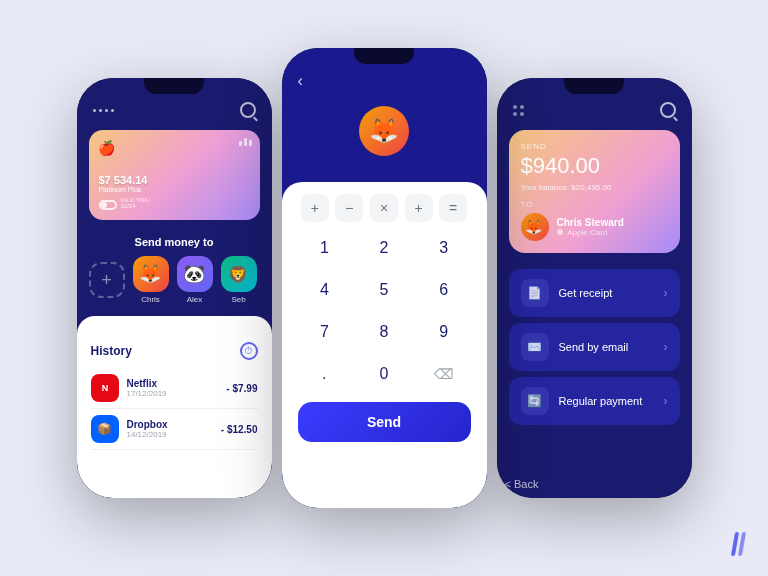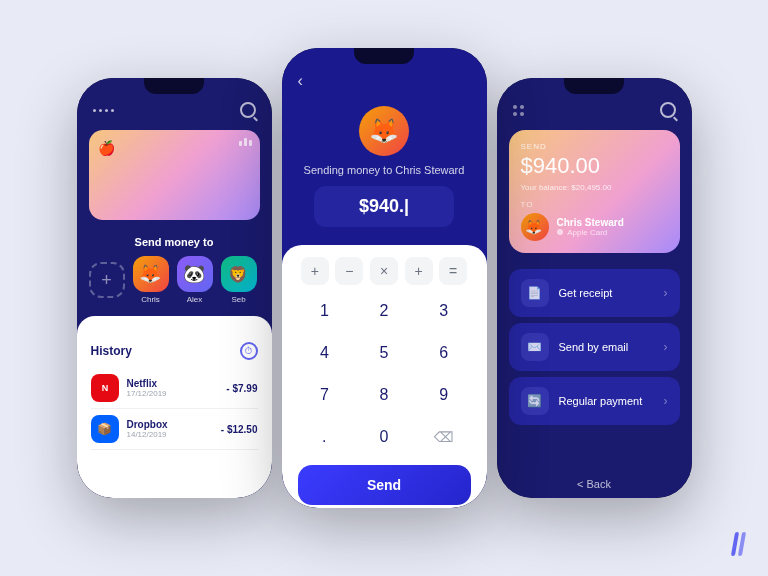--- a/index.html
+++ b/index.html
@@ -553,21 +553,20 @@
       color: white;
       flex: 1;
       font-weight: 500;
     }
     .chevron {
       color: rgba(255,255,255,0.4);
       font-size: 12px;
     }
     .back-section {
       display: flex;
-      justify-content: center;
       padding: 8px;
       flex-shrink: 0;
     }
     .back-link {
       font-size: 11px;
       color: rgba(255,255,255,0.7);
     }
     
     .watermark {
       position: absolute;
@@ -620,20 +619,31 @@
 
       <div class="cards-row">
 
         <div class="card card-gradient-1">
           <div style="display:flex;justify-content:space-between;align-items:flex-start;">
             <div class="apple-icon">🍎</div>
             <div class="bar-chart-icon">
               <div class="bar" style="height:5px;"></div>
               <div class="bar" style="height:8px;"></div>
               <div class="bar" style="height:6px;"></div>
+            </div>
+          </div>
+          <div>
+            <div class="card-balance">$7 534.14</div>
+            <div class="card-label">Platinum Plus</div>
+            <div style="display:flex;align-items:center;gap:4px;margin-top:3px;">
+              <div class="toggle-icon"></div>
+              <div>
+                <div class="card-valid-label">VALID THRU</div>
+                <div class="card-valid">12/24</div>
+              </div>
             </div>
           </div>
         </div>
 
       </div>
 
       <div class="send-money-section">
         <div class="send-money-title">Send money to</div>
         <div class="contacts-row">
           <div class="add-btn">+</div>
@@ -683,22 +693,20 @@
     </div>
   </div>
 
   <div class="phone phone-middle">
     <div class="phone-screen">
       <div class="notch"></div>
       <div class="back-btn">‹</div>
 
       <div class="recipient-section">
         <div class="recipient-avatar">🦊</div>
-        <div class="recipient-text">Sending money to Chris Steward</div>
-        <div class="amount-input">$940.|</div>
       </div>
 
       <div class="numpad-section">
         <div class="numpad-operators">
           <div class="op-btn">+</div>
           <div class="op-btn">−</div>
           <div class="op-btn">×</div>
           <div class="op-btn">+</div>
           <div class="op-btn">=</div>
         </div>

